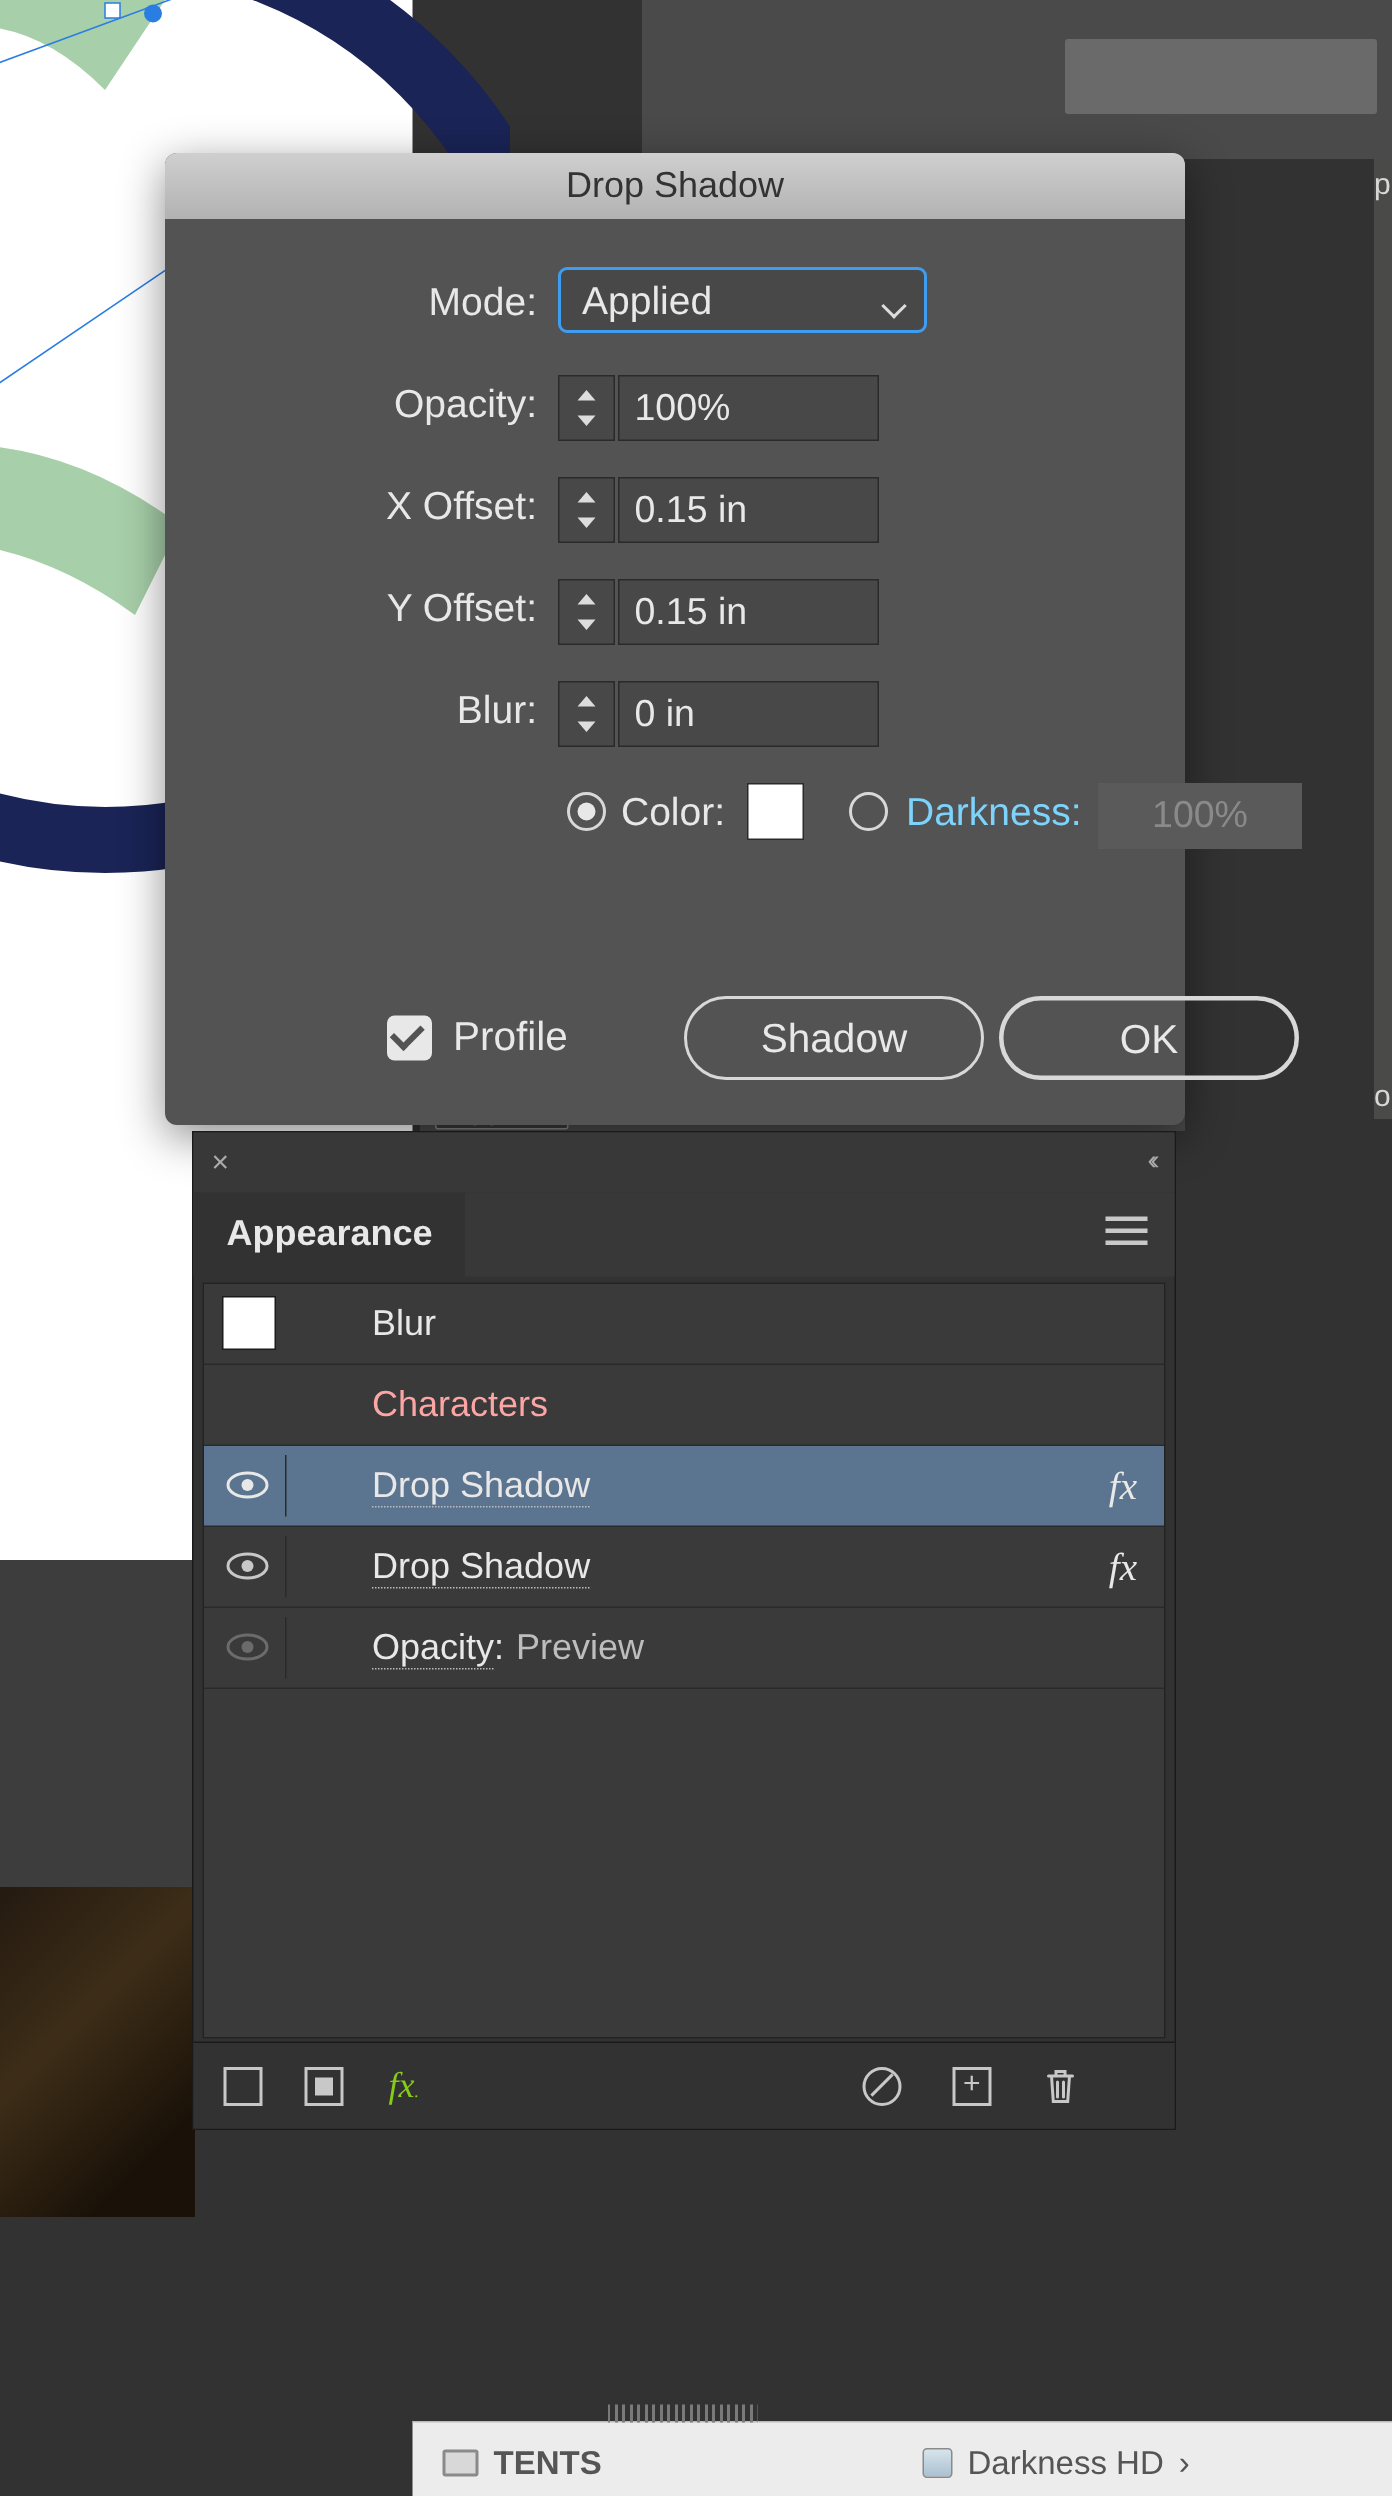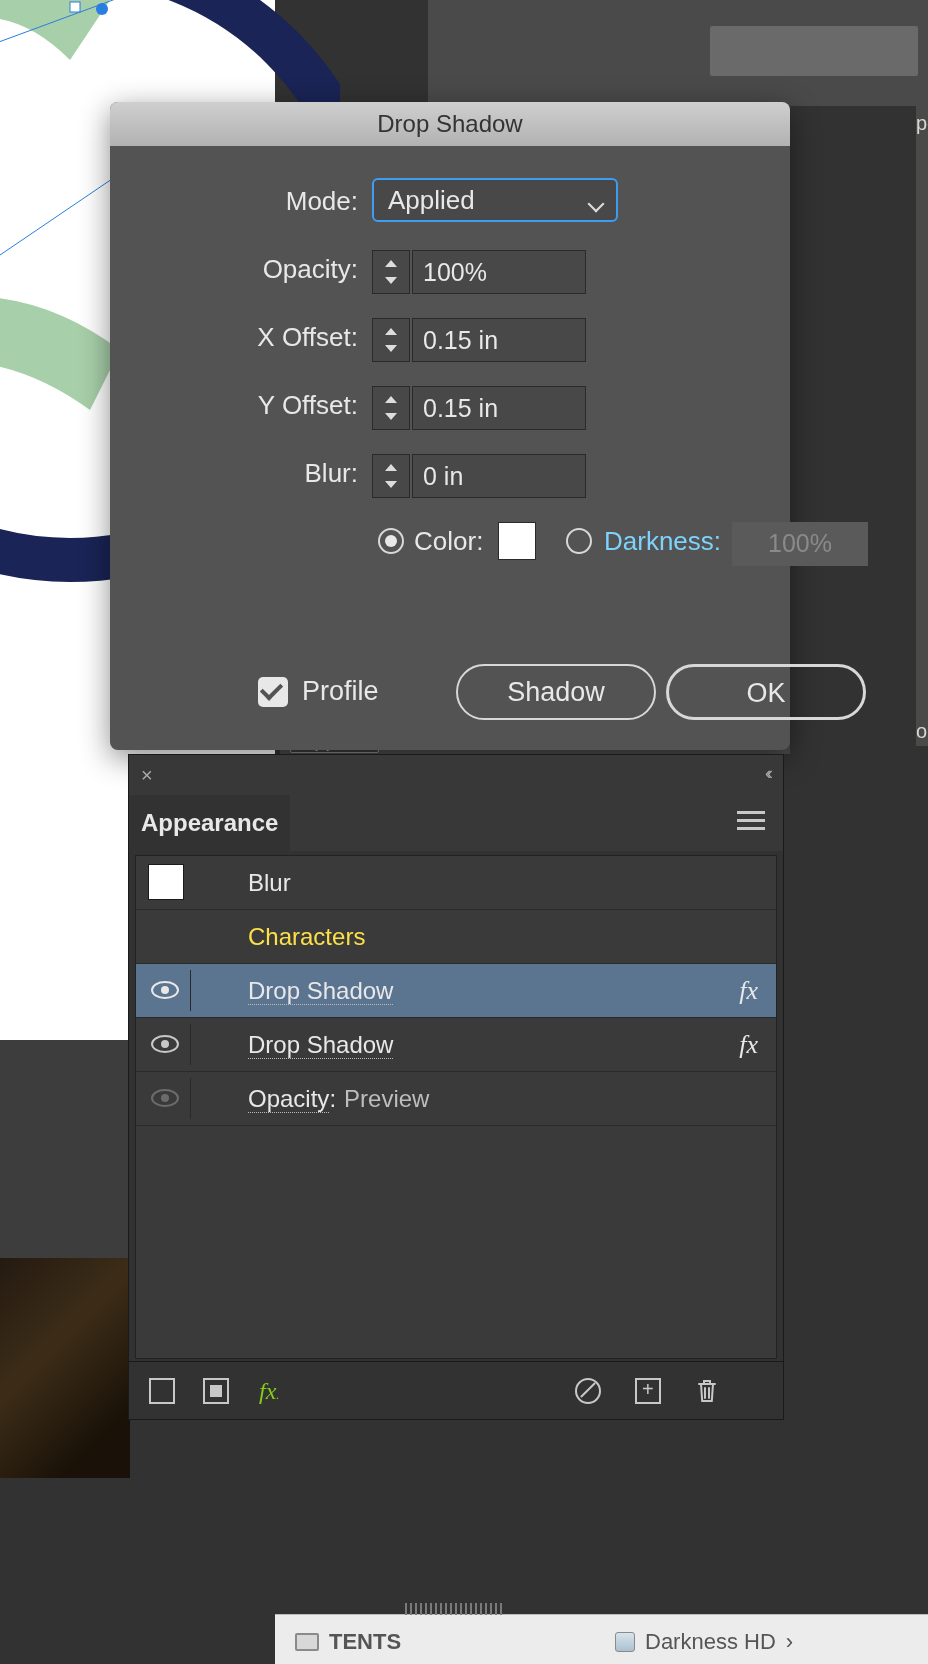--- a/index.html
+++ b/index.html
@@ -43,21 +43,21 @@
 .cb-label{font-size:27px;color:#e8e8e8}
 .btn{position:absolute;top:0;height:56px;border:2px solid #d8d8d8;border-radius:28px;background:transparent;color:#e8e8e8;font-size:27px;text-align:center;line-height:52px}
 .btn.cancel{left:346px;width:200px}
 .btn.ok{left:556px;width:200px;border-width:3px}
 
 .panel{position:absolute;left:128px;top:754px;width:656px;height:666px;background:#323232;border:1px solid #1a1a1a}
 .panel-header{height:40px;background:#383838;position:relative}
 .panel-close{position:absolute;left:12px;top:10px;color:#aaa;font-size:20px;line-height:20px}
 .panel-collapse{position:absolute;right:14px;top:8px;color:#aaa;font-size:18px;letter-spacing:-4px}
 .panel-tabs{height:56px;position:relative;background:#383838}
-.tab-active{position:absolute;left:0;top:0;height:56px;padding:0 12px;background:#323232;color:#e8e8e8;font-size:24px;line-height:56px;font-weight:600}
+.tab-active{position:absolute;left:0;top:0;height:56px;padding:0 22px;background:#323232;color:#e8e8e8;font-size:24px;line-height:56px;font-weight:600}
 .menu-icon{position:absolute;right:18px;top:16px;width:28px;height:20px}
 .menu-icon span{display:block;height:3px;background:#c8c8c8;margin-bottom:5px}
 .list{position:absolute;left:6px;right:6px;top:100px;bottom:60px;background:#3a3a3a;border:1px solid #222}
 .item{height:54px;border-bottom:1px solid #2a2a2a;position:relative;color:#e8e8e8;font-size:24px}
 .item .vis{position:absolute;left:14px;top:15px;width:30px;height:22px}
 .item .vis svg{width:30px;height:22px}
 .item .divider{position:absolute;left:54px;top:6px;bottom:6px;width:1px;background:#2a2a2a}
 .item .thumb{position:absolute;left:12px;top:8px;width:36px;height:36px;background:#fff;border:1px solid #1a1a1a}
 .item .text{position:absolute;left:112px;top:13px}
 .item .text .u{border-bottom:1px dotted #bbb}
@@ -184,21 +184,21 @@
         <span></span>
         <span></span>
       </div>
   </div>
   <div class="list">
     <div class="item">
       <span class="thumb"></span>
       <span class="text"><span>Blur</span></span>
     </div>
     <div class="item">
-      <span class="text" style="color:#fde047"><span>Characters</span></span>
+      <span class="text" style="color:#fca5a5"><span>Characters</span></span>
     </div>
     <div class="item selected">
       <span class="vis">
         <svg viewBox="0 0 30 22">
             <ellipse cx="15" cy="11" rx="13" ry="8" fill="none" stroke="#e8e8e8" stroke-width="2"></ellipse>
             <circle cx="15" cy="11" r="4" fill="#e8e8e8"></circle>
           </svg>
       </span>
       <span class="divider"></span>
       <span class="text"><span class="u">Drop Shadow</span></span>

